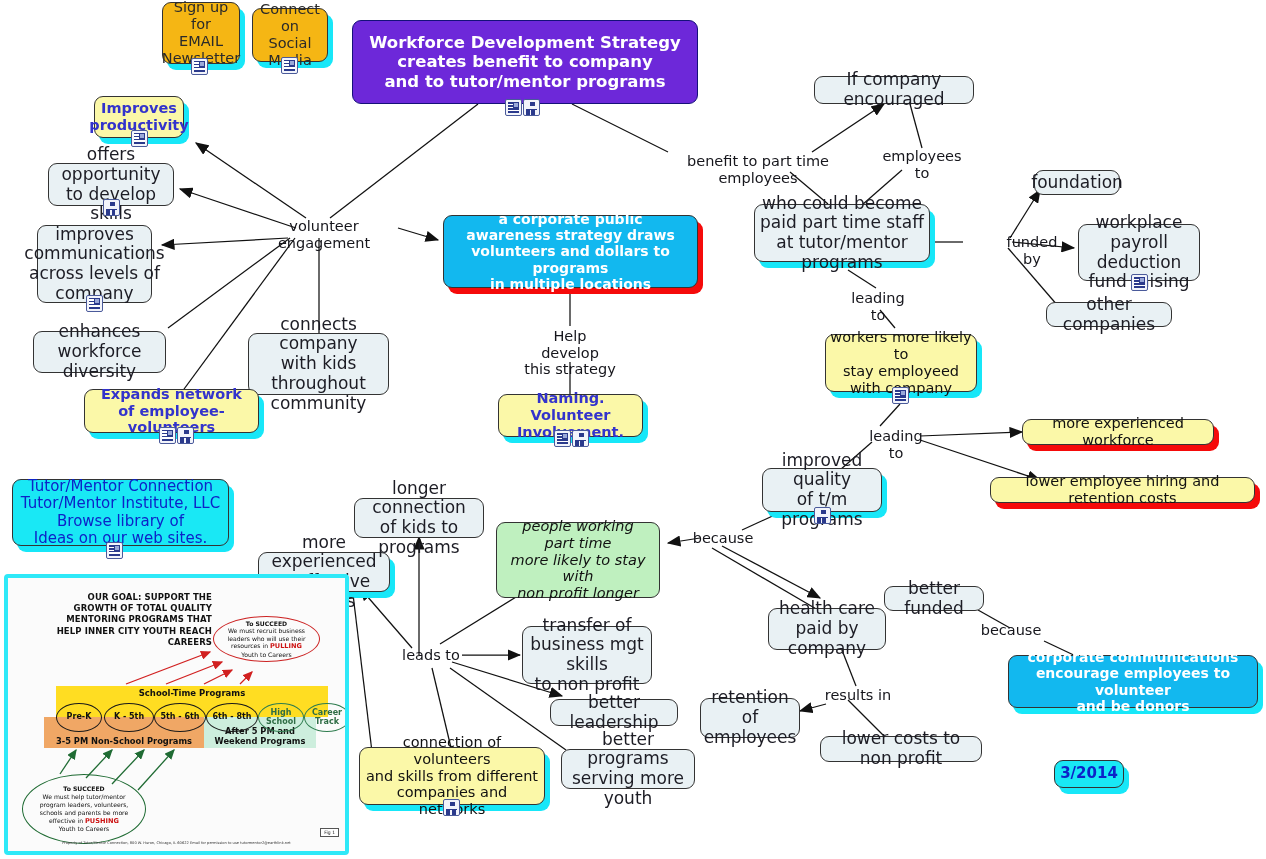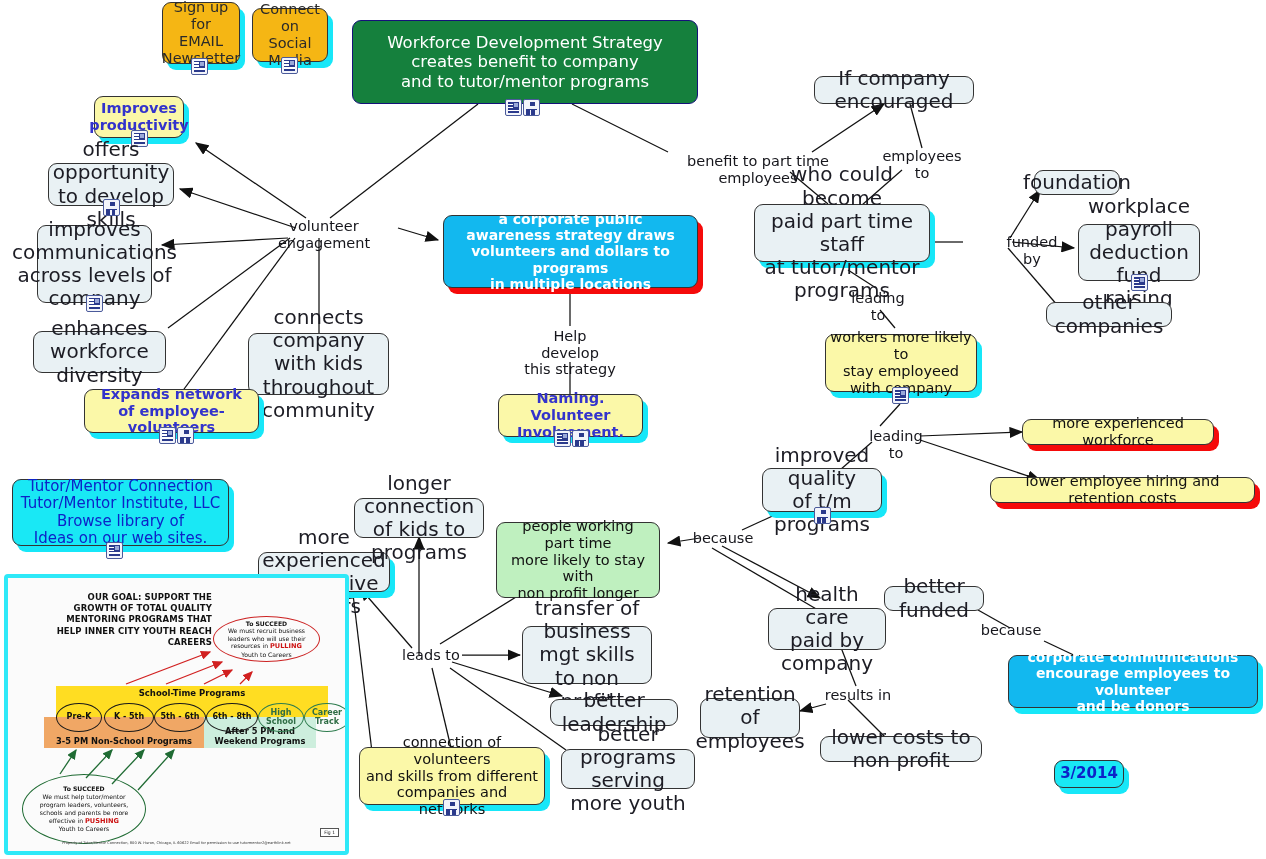--- a/index.html
+++ b/index.html
@@ -6,29 +6,29 @@
   body{font-family:"DejaVu Sans","Liberation Sans",sans-serif;}
   #canvas{position:relative;width:1266px;height:859px;background:#ffffff;overflow:hidden;}
   svg#edges{position:absolute;left:0;top:0;width:1266px;height:859px;pointer-events:none;}
 
   .node{position:absolute;box-sizing:border-box;display:flex;align-items:center;
         justify-content:center;text-align:center;border-radius:9px;
         border:1px solid #333;line-height:1.16;}
   .node .txt{display:block;padding:0 4px;white-space:pre-line;}
 
   
-  .n-plain{background:#e9f1f4;color:#1c1c24;font-size:20px;}
+  .n-plain{background:#e9f1f4;color:#1c1c24;font-size:17px;}
   
   .n-yellowblue{background:#fbf8a8;color:#3333cc;font-weight:bold;font-size:14.5px;}
   
   .n-yellow{background:#fbf8a8;color:#111;font-size:14.5px;}
   
   .n-orange{background:#f5b614;color:#2a2a2a;font-size:14.5px;}
   
-  .n-navy{background:#15803d;color:#fff;font-weight:normal;font-size:16.5px;border-color:#151179;}
+  .n-navy{background:#6d28d9;color:#fff;font-weight:bold;font-size:16.5px;border-color:#151179;}
   
   .n-azure{background:#12b8ef;color:#fff;font-weight:bold;font-size:14px;}
   
   .n-cyan{background:#19e8f5;color:#0d23c8;font-size:15px;}
   
   .n-green{background:#bff0bf;color:#111;font-size:14.5px;}
 
   
   .sh-cyan{box-shadow:5px 6px 0 0 #17e7f8;}
   .sh-red{box-shadow:5px 6px 0 0 #f50a0a;}
@@ -298,21 +298,21 @@
   </div>
 
   <div class="node n-plain sh-cyan" style="left:762px;top:468px;width:120px;height:44px;">
     <span class="txt">improved quality
 of t/m programs</span>
   </div>
   <div class="icons" style="left:814px;top:507px;">
     <span class="icn tree"></span>
   </div>
 
-  <div class="node n-green" style="left:496px;top:522px;width:164px;height:76px;">
+  <div class="node n-green" style="left:496px;top:522px;width:164px;height:76px;font-style:italic;">
     <span class="txt">people working
 part time
 more likely to stay with
 non profit longer</span>
   </div>
 
   <div class="node n-plain" style="left:884px;top:586px;width:100px;height:25px;">
     <span class="txt">better funded</span>
   </div>
 

